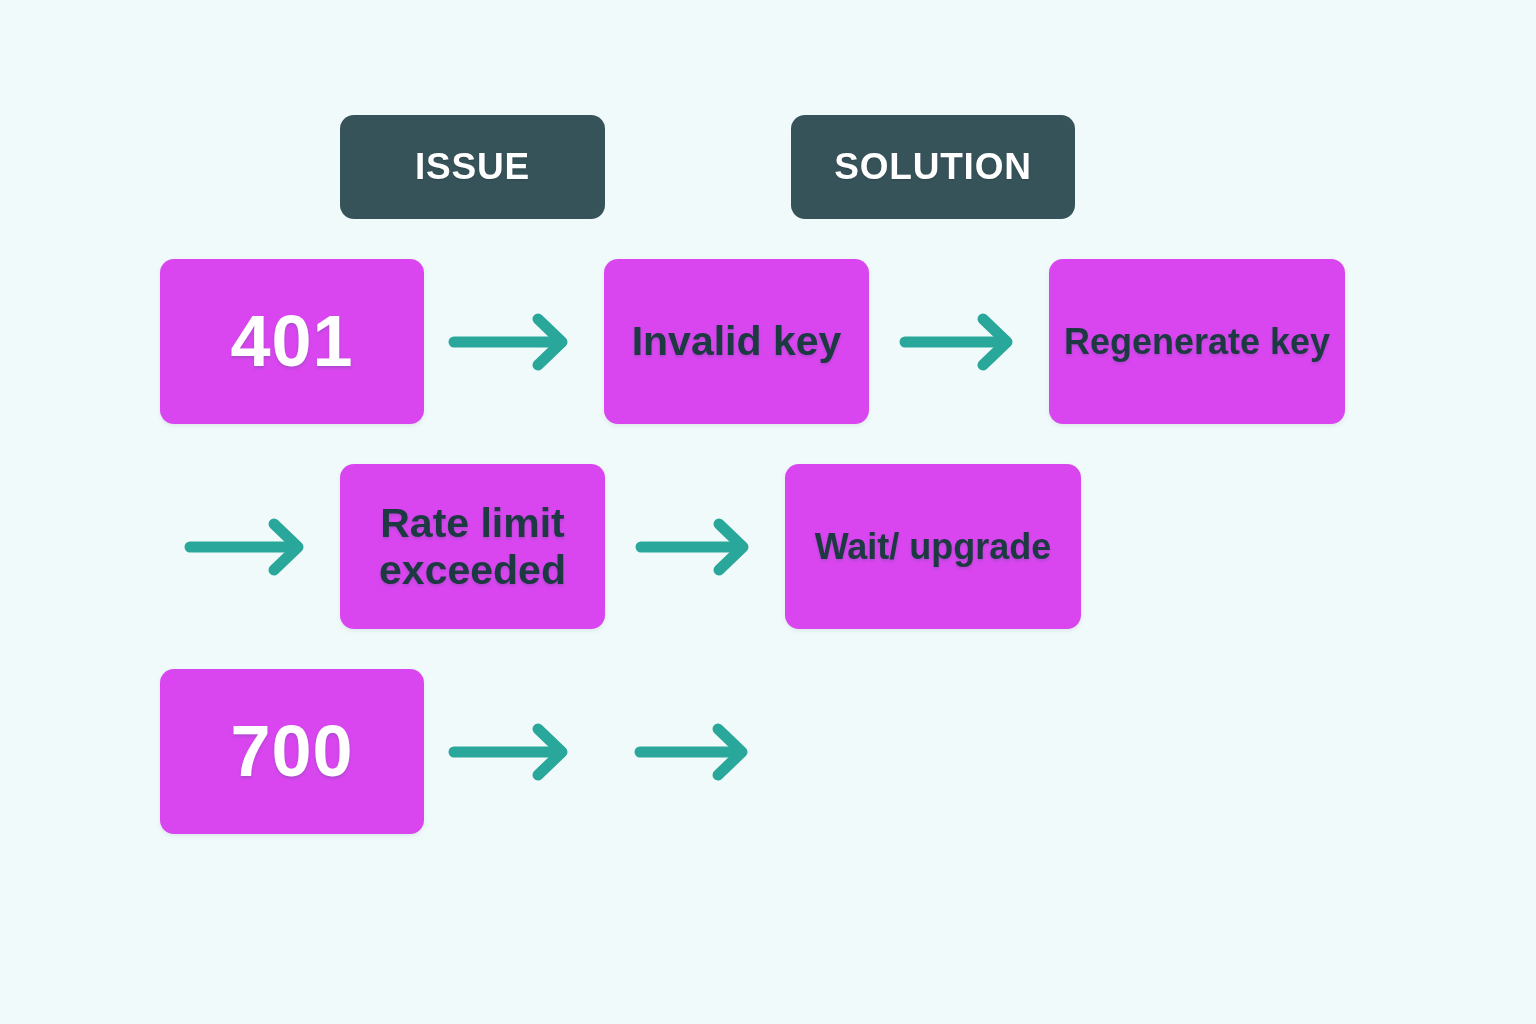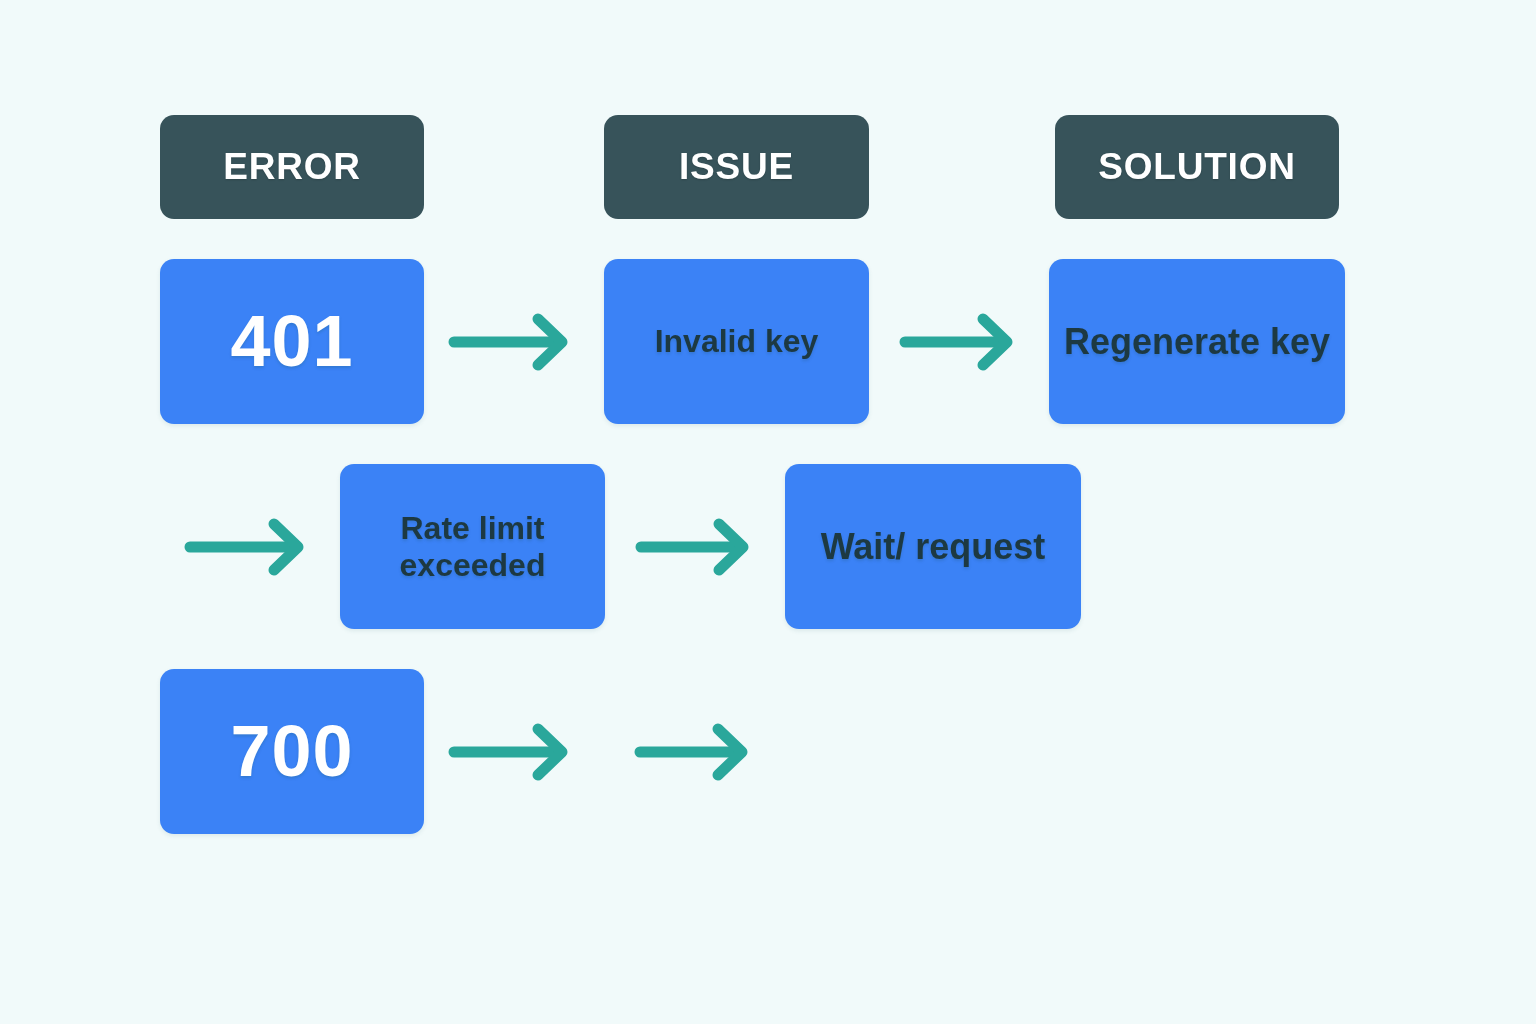--- a/index.html
+++ b/index.html
@@ -74,21 +74,21 @@
   .data-row.first { margin-top: 40px; }
 
   .cell {
     display: flex;
     align-items: center;
     justify-content: center;
     height: 100%;
   }
 
   .box {
-    background: #3b82f6;
+    background: #d946ef;
     border-radius: 14px;
     height: 165px;
     box-sizing: border-box;
     display: flex;
     align-items: center;
     justify-content: center;
     text-align: center;
     line-height: 1.14;
     box-shadow: 0 2px 4px rgba(40,90,95,0.10);
   }
@@ -96,21 +96,21 @@
     width: 264px;
     color: #ffffff;
     font-size: 72px;
     font-weight: bold;
     letter-spacing: 1px;
     text-shadow: 0 2px 3px rgba(20,90,90,0.22);
   }
   .box.issue-box {
     width: 265px;
     color: #1d3942;
-    font-size: 32px;
+    font-size: 41px;
     font-weight: bold;
     padding: 4px 12px;
     text-shadow: 0 2px 3px rgba(20,70,75,0.18);
   }
   .box.sol-box {
     width: 296px;
     color: #1d3942;
     font-size: 36px;
     font-weight: bold;
     padding: 0 10px;
@@ -124,23 +124,20 @@
   }
   .arrow-svg { display: block; }
 </style>
 </head>
 <body>
 
 <div id="board">
   <div class="grid">
 
     <div class="header-row">
-      <div class="cell col-error header-cell">
-        <div class="header-chip error">ERROR</div>
-      </div>
       <div class="col-gap"></div>
       <div class="cell col-issue header-cell">
         <div class="header-chip issue">ISSUE</div>
       </div>
       <div class="col-gap"></div>
       <div class="cell col-sol header-cell">
         <div class="header-chip sol">SOLUTION</div>
       </div>
     </div>
 
@@ -178,21 +175,21 @@
       <div class="cell col-issue">
         <div class="box issue-box">Rate limit exceeded</div>
       </div>
       <div class="col-gap arrow-cell">
         <svg class="arrow-svg" width="132" height="70" viewBox="0 0 132 70">
           <line x1="12" y1="35" x2="108" y2="35" stroke="#2aa79b" stroke-width="11" stroke-linecap="round"></line>
           <polyline points="90,12 114,35 90,58" fill="none" stroke="#2aa79b" stroke-width="11" stroke-linecap="round" stroke-linejoin="round"></polyline>
         </svg>
       </div>
       <div class="cell col-sol">
-        <div class="box sol-box">Wait/ request</div>
+        <div class="box sol-box">Wait/ upgrade</div>
       </div>
     </div>
 
     <div class="data-row">
       <div class="cell col-error">
         <div class="box error-box">700</div>
       </div>
       <div class="col-gap arrow-cell">
         <svg class="arrow-svg" width="132" height="70" viewBox="0 0 132 70">
           <line x1="6" y1="35" x2="108" y2="35" stroke="#2aa79b" stroke-width="11" stroke-linecap="round"></line>

